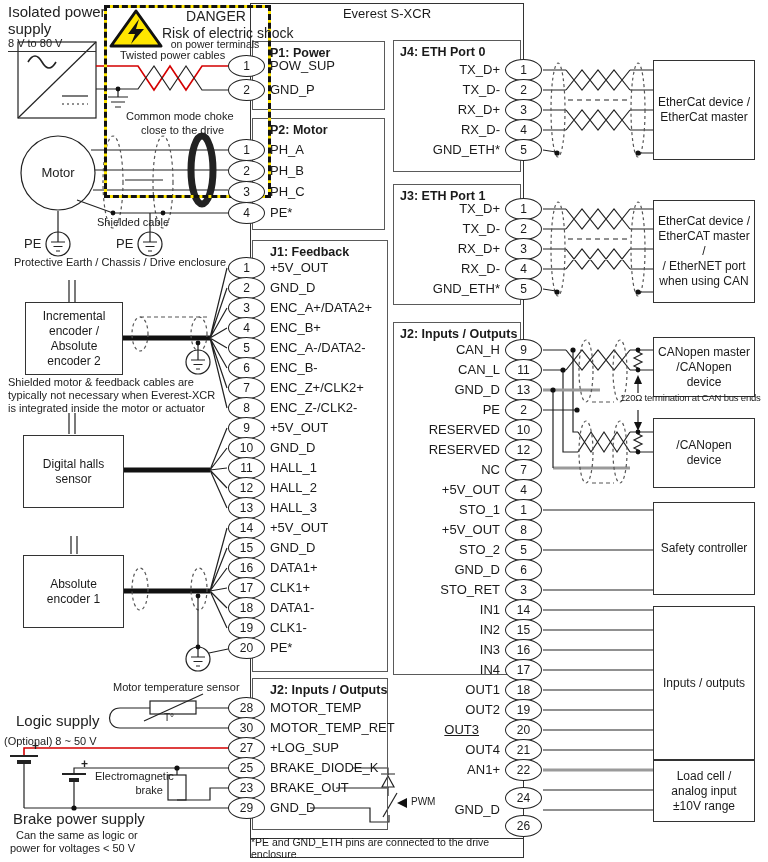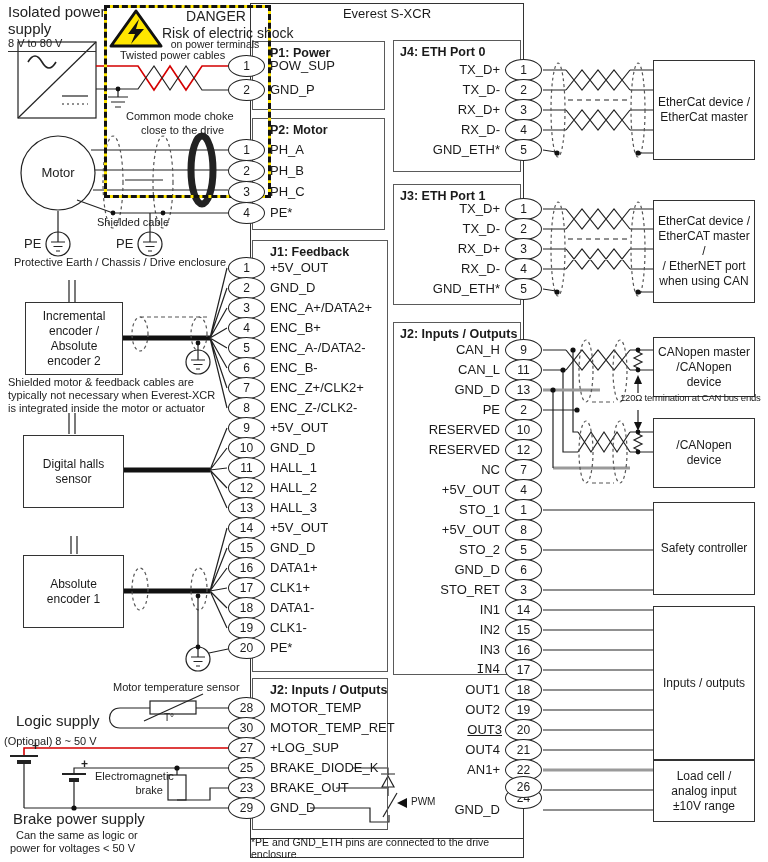--- a/index.html
+++ b/index.html
@@ -337,34 +337,34 @@
       <div class="pin-label" style="left: 394px; top: 562px; width: 106px; text-align: right;">GND_D</div>
       <div class="pin" style="left: 505px; top: 579px;">3</div>
       <div class="pin-label" style="left: 394px; top: 582px; width: 106px; text-align: right;">STO_RET</div>
       <div class="pin" style="left: 505px; top: 599px;">14</div>
       <div class="pin-label" style="left: 394px; top: 602px; width: 106px; text-align: right;">IN1</div>
       <div class="pin" style="left: 505px; top: 619px;">15</div>
       <div class="pin-label" style="left: 394px; top: 622px; width: 106px; text-align: right;">IN2</div>
       <div class="pin" style="left: 505px; top: 639px;">16</div>
       <div class="pin-label" style="left: 394px; top: 642px; width: 106px; text-align: right;">IN3</div>
       <div class="pin" style="left: 505px; top: 659px;">17</div>
-      <div class="pin-label" style="left: 394px; top: 662px; width: 106px; text-align: right; font-family: Liberation Mono, monospace;">IN4</div>
+      <div class="pin-label" style="left: 394px; top: 662px; width: 106px; text-align: right;">IN4</div>
       <div class="pin" style="left: 505px; top: 679px;">18</div>
       <div class="pin-label" style="left: 394px; top: 682px; width: 106px; text-align: right;">OUT1</div>
       <div class="pin" style="left: 505px; top: 699px;">19</div>
       <div class="pin-label" style="left: 394px; top: 702px; width: 106px; text-align: right;">OUT2</div>
       <div class="pin" style="left: 505px; top: 719px;">20</div>
-      <div class="pin-label" style="left: 396px; top: 722px; width: 106px; text-align: right; text-decoration: underline;">OUT3</div>
+      <div class="pin-label" style="left: 373px; top: 722px; width: 106px; text-align: right; text-decoration: underline;">OUT3</div>
       <div class="pin" style="left: 505px; top: 739px;">21</div>
       <div class="pin-label" style="left: 394px; top: 742px; width: 106px; text-align: right;">OUT4</div>
       <div class="pin" style="left: 505px; top: 759px;">22</div>
       <div class="pin-label" style="left: 394px; top: 762px; width: 106px; text-align: right;">AN1+</div>
       <div class="pin" style="left: 505px; top: 779px; margin-top: 8px;">24</div>
       <div class="pin-label" style="left: 394px; top: 782px; width: 106px; text-align: right;"></div>
-      <div class="pin" style="left: 505px; top: 776px;">26</div>
+      <div class="pin" style="left: 505px; top: 815px;">26</div>
       <div class="pin-label" style="left: 394px; top: 802px; width: 106px; text-align: right;">GND_D</div>
       <div class="dev-box" style="left: 653px; top: 60px; width: 102px; height: 100px;">
         <div>EtherCat device /</div>
         <div>EtherCat master</div>
       </div>
       <div class="dev-box" style="left: 653px; top: 200px; width: 102px; height: 103px;">
         <div>EtherCat device /</div>
         <div>EtherCAT master</div>
         <div>/</div>
         <div>/ EtherNET port</div>

